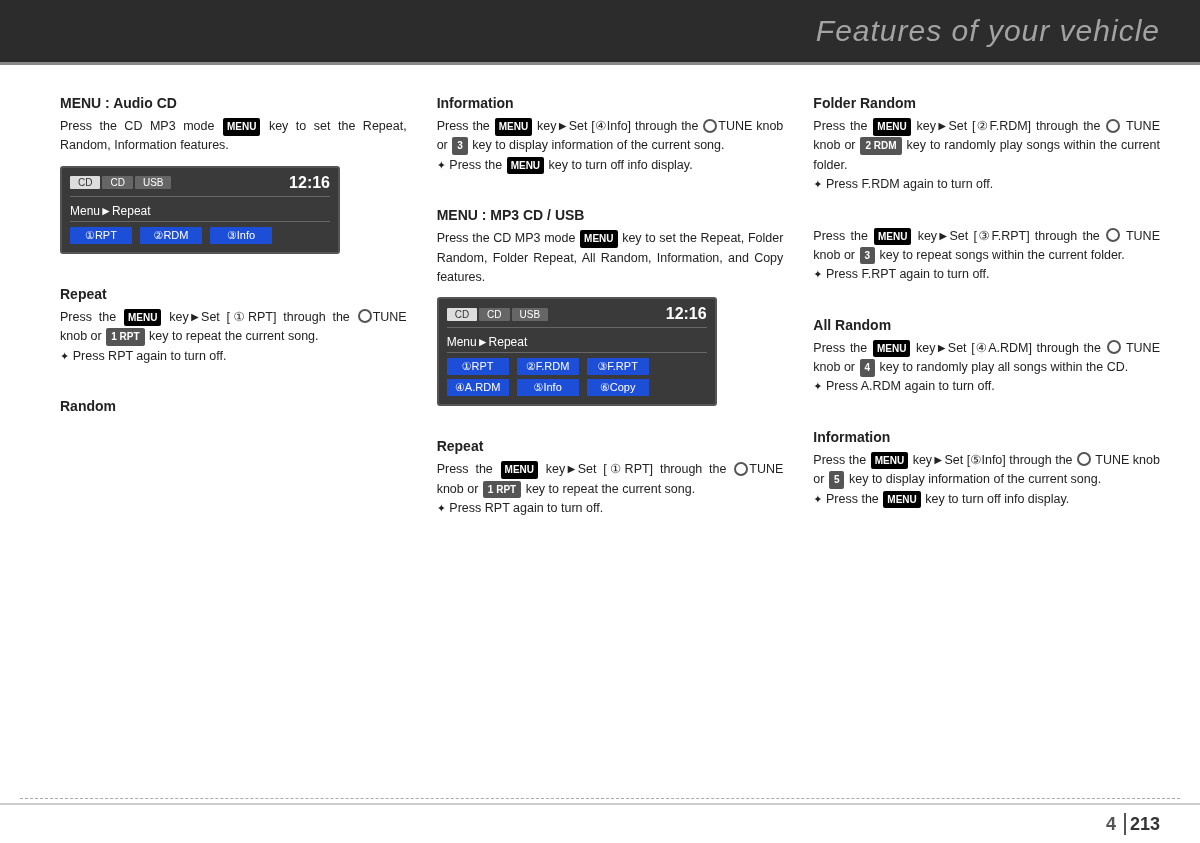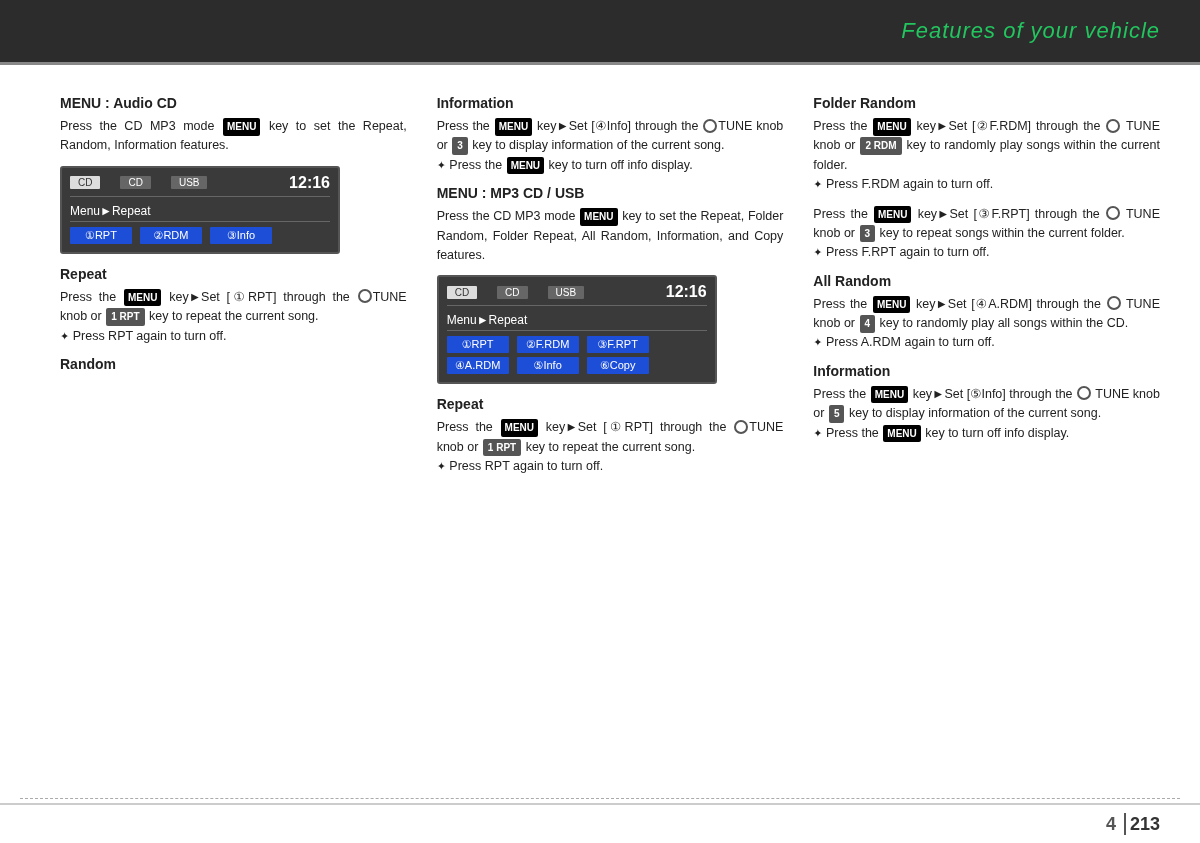--- a/index.html
+++ b/index.html
@@ -17,41 +17,41 @@
     
     .header {
       background: #2c2c2c;
       height: 62px;
       display: flex;
       align-items: center;
       justify-content: flex-end;
       padding-right: 40px;
     }
     .header-title {
-      color: #22c55e;
-      font-size: 22px;
+      color: #a3a3a3;
+      font-size: 30px;
       font-style: italic;
       letter-spacing: 1px;
     }
     .header-line {
       height: 3px;
       background: #888;
       margin: 0;
     }
 
     
     .content {
       padding: 30px 40px 20px 60px;
       display: grid;
       grid-template-columns: 1fr 1fr 1fr;
       gap: 0 30px;
     }
 
     .section {
-      margin-bottom: 10px;
+      margin-bottom: 32px;
     }
 
     .section-title {
       font-weight: bold;
       font-size: 14px;
       margin-bottom: 6px;
     }
 
     .section-text {
       font-size: 12.5px;
@@ -115,21 +115,21 @@
       justify-content: space-between;
       align-items: center;
       border-bottom: 1px solid #666;
       padding-bottom: 4px;
       margin-bottom: 4px;
       font-size: 11px;
     }
 
     .screen-tabs {
       display: flex;
-      gap: 20px;
+      gap: 2px;
       align-items: center;
     }
 
     .screen-tab {
       background: #666;
       color: #fff;
       padding: 1px 8px;
       font-size: 10px;
       border-radius: 1px;
     }

